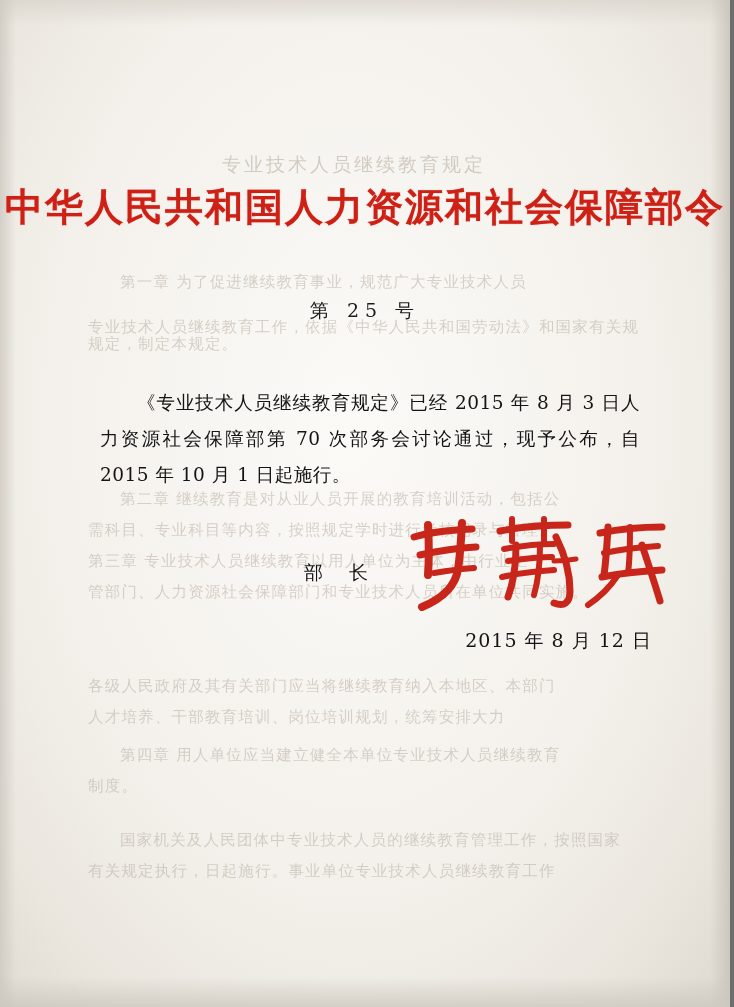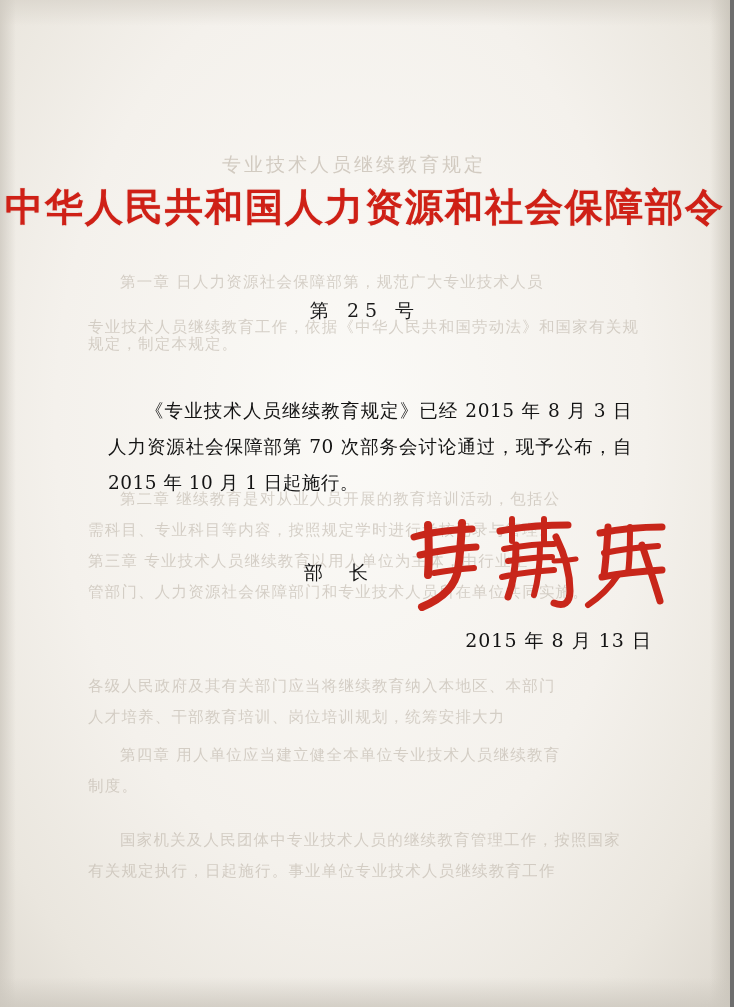--- a/index.html
+++ b/index.html
@@ -101,21 +101,21 @@
     left: 96px;
     right: 86px;
     top: 381px;
     font-size: 18.5px;
     line-height: 36px;
     color: #141414;
     text-align: justify;
     letter-spacing: 0.5px;
   }
   .body-block p {
-    margin: 12px;
+    margin: 4px;
     text-indent: 2em;
   }
   .signer-row {
     position: absolute;
     left: 8px; right: 0;
     top: 560px;
     height: 40px;
   }
   .signer-label {
     position: absolute;
@@ -149,21 +149,21 @@
 
 <div id="page">
   <div id="paper-bg"></div>
   <div id="paper-edge-top"></div>
   <div id="paper-edge-left"></div>
   <div id="paper-edge-right"></div>
   <div id="paper-edge-bottom"></div>
 
   <div id="bleed">
     <div class="bleed-line bleed-title" style="left:222px; top:152px;">专业技术人员继续教育规定</div>
-    <div class="bleed-line" style="left:120px; top:272px;">第一章  日人力资源社会保障部第，规范广大专业技术人员</div>
+    <div class="bleed-line" style="left:120px; top:272px;">第一章  为了促进继续教育事业，规范广大专业技术人员</div>
     <div class="bleed-line" style="left:88px; top:317px;">专业技术人员继续教育工作，依据《中华人民共和国劳动法》和国家有关规</div>
     <div class="bleed-line" style="left:88px; top:334px;">规定，制定本规定。</div>
     <div class="bleed-line" style="left:120px; top:489px;">第二章  继续教育是对从业人员开展的教育培训活动，包括公</div>
     <div class="bleed-line" style="left:88px; top:520px;">需科目、专业科目等内容，按照规定学时进行考核记录与管理。</div>
     <div class="bleed-line" style="left:88px; top:551px;">第三章  专业技术人员继续教育以用人单位为主体，由行业主</div>
     <div class="bleed-line" style="left:88px; top:582px;">管部门、人力资源社会保障部门和专业技术人员所在单位共同实施。</div>
     <div class="bleed-line" style="left:88px; top:676px;">各级人民政府及其有关部门应当将继续教育纳入本地区、本部门</div>
     <div class="bleed-line" style="left:88px; top:707px;">人才培养、干部教育培训、岗位培训规划，统筹安排大力</div>
     <div class="bleed-line" style="left:120px; top:745px;">第四章  用人单位应当建立健全本单位专业技术人员继续教育</div>
     <div class="bleed-line" style="left:88px; top:776px;">制度。</div>
@@ -210,16 +210,16 @@
             <path d="M200 38 C218 34, 238 32, 254 31" stroke-width="6"></path>
             <path d="M226 12 C226 28, 226 44, 224 58" stroke-width="6"></path>
             <path d="M198 62 C218 58, 240 56, 258 55" stroke-width="7"></path>
             <path d="M238 30 C244 48, 250 66, 256 86" stroke-width="7"></path>
             <path d="M214 60 C206 72, 196 82, 184 90" stroke-width="6"></path>
           </g>
         </svg>
       </div>
     </div>
 
-    <div class="doc-date">2015 年 8 月 13 日</div>
+    <div class="doc-date">2015 年 8 月 12 日</div>
 
   </div>
 </div>
 
 </body></html>

